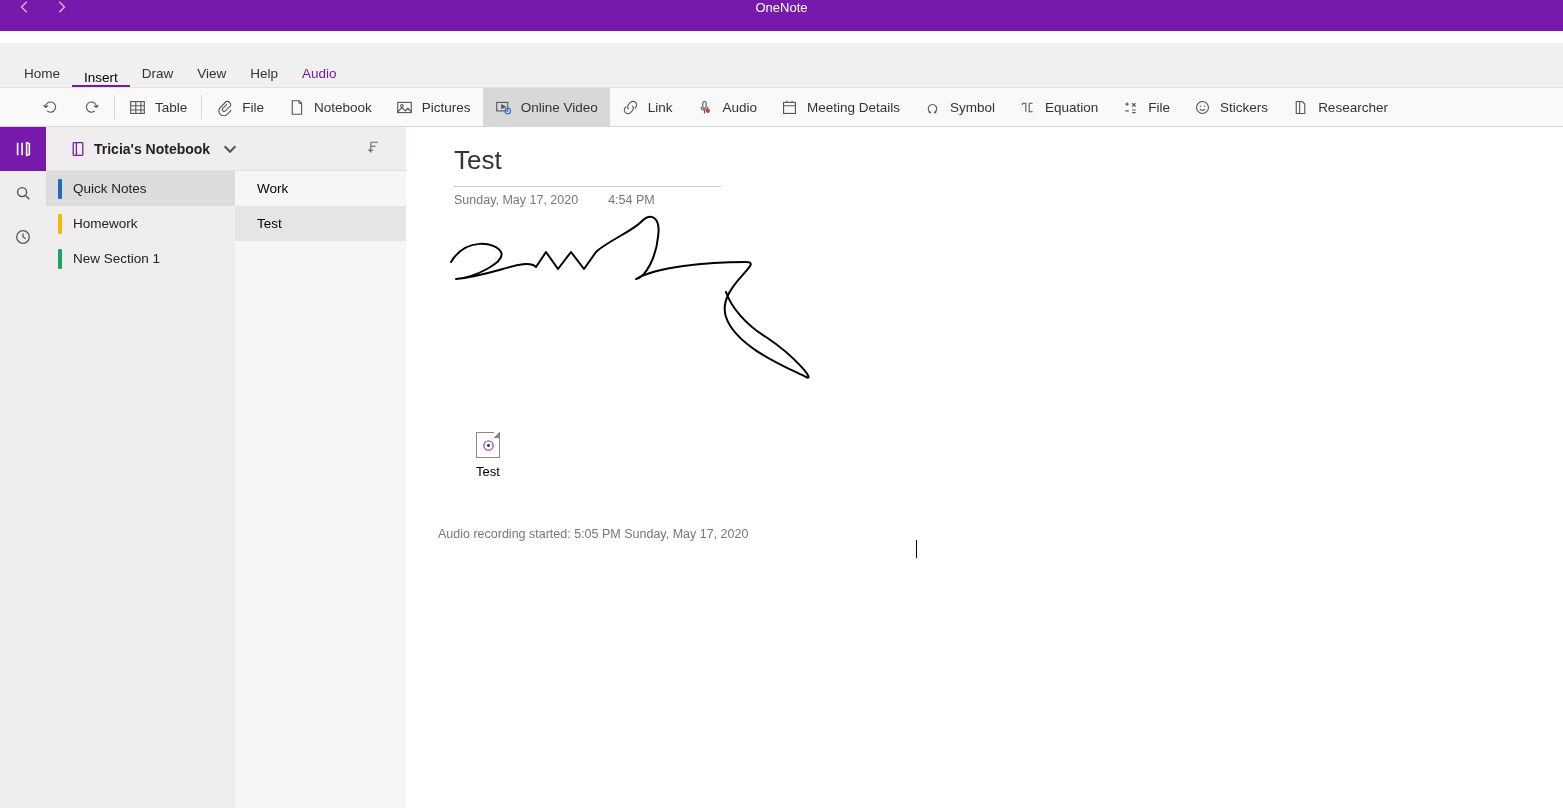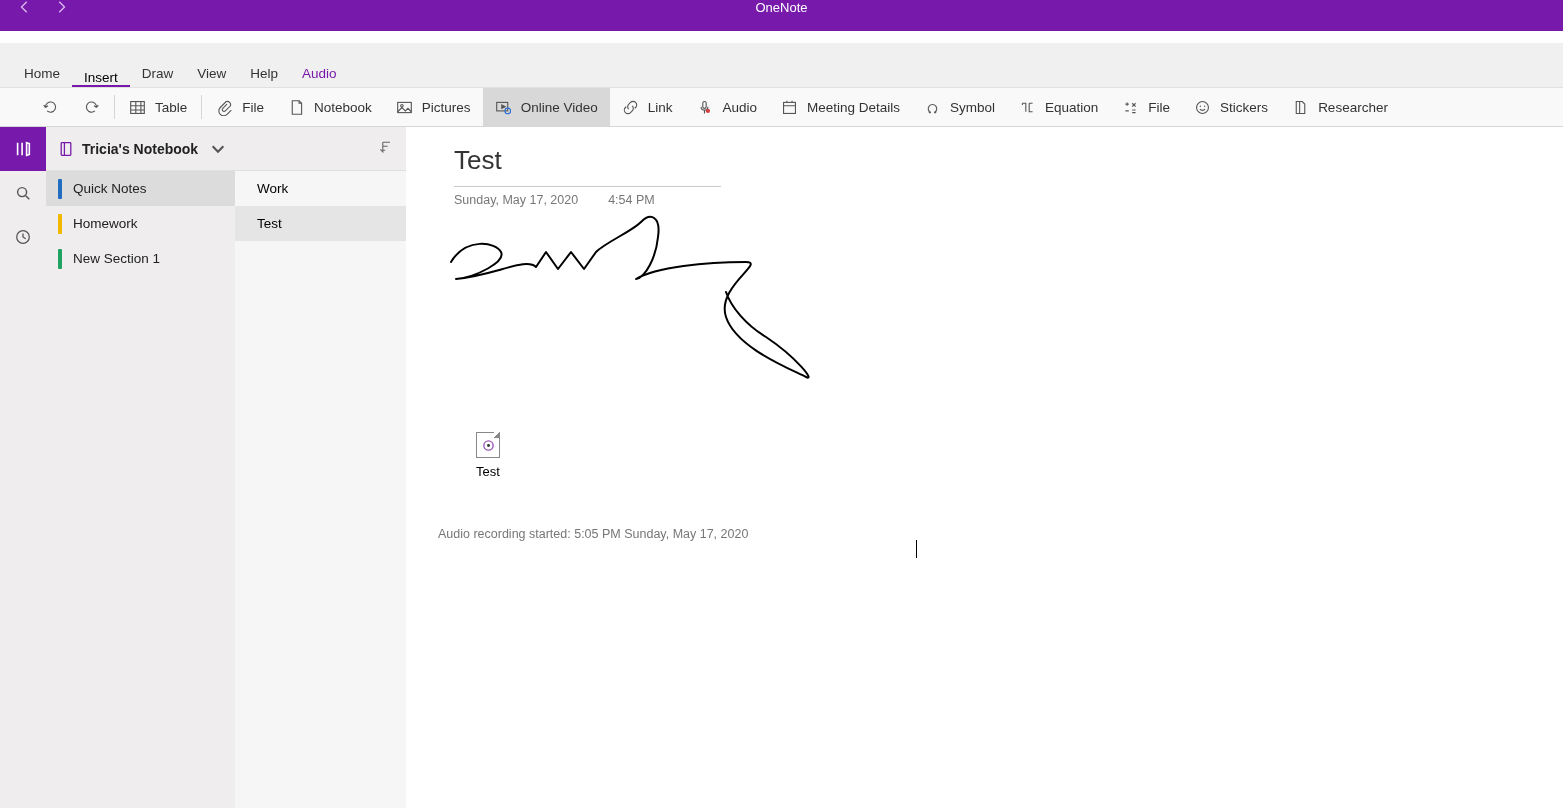--- a/index.html
+++ b/index.html
@@ -28,21 +28,21 @@
 
 .main { display:flex; height:calc(808px - 31px - 31px - 39px); }
 
 
 .rail { width:46px; background:#efedee; display:flex; flex-direction:column; align-items:center; }
 .rail .railbtn { width:46px; height:44px; display:flex; align-items:center; justify-content:center; cursor:pointer;}
 .rail .railbtn.active { background:#7719AA; }
 .rail .railbtn svg { width:18px; height:18px; }
 
 
-.nbhead { height:44px; background:#efedee; display:flex; align-items:center; padding:0 12px; justify-content:space-between; border-bottom:1px solid #e0e0e0;}
+.nbhead { height:44px; background:#efedee; display:flex; align-items:center; padding:0 24px; justify-content:space-between; border-bottom:1px solid #e0e0e0;}
 .nbhead .left { display:flex; align-items:center; gap:8px; font-size:14px; font-weight:600; color:#222;}
 .nbhead .left svg { width:16px; height:16px; }
 .nbhead .chev { margin-left:4px; }
 
 
 .sections { width:189px; background:#efedee; }
 .sections .item { height:35px; display:flex; align-items:center; padding-left:12px; font-size:13.5px; color:#222; cursor:pointer; gap:11px;}
 .sections .item.sel { background:#dcdcdc; }
 .sections .colorbar { width:4px; height:20px; border-radius:1px; }
 

